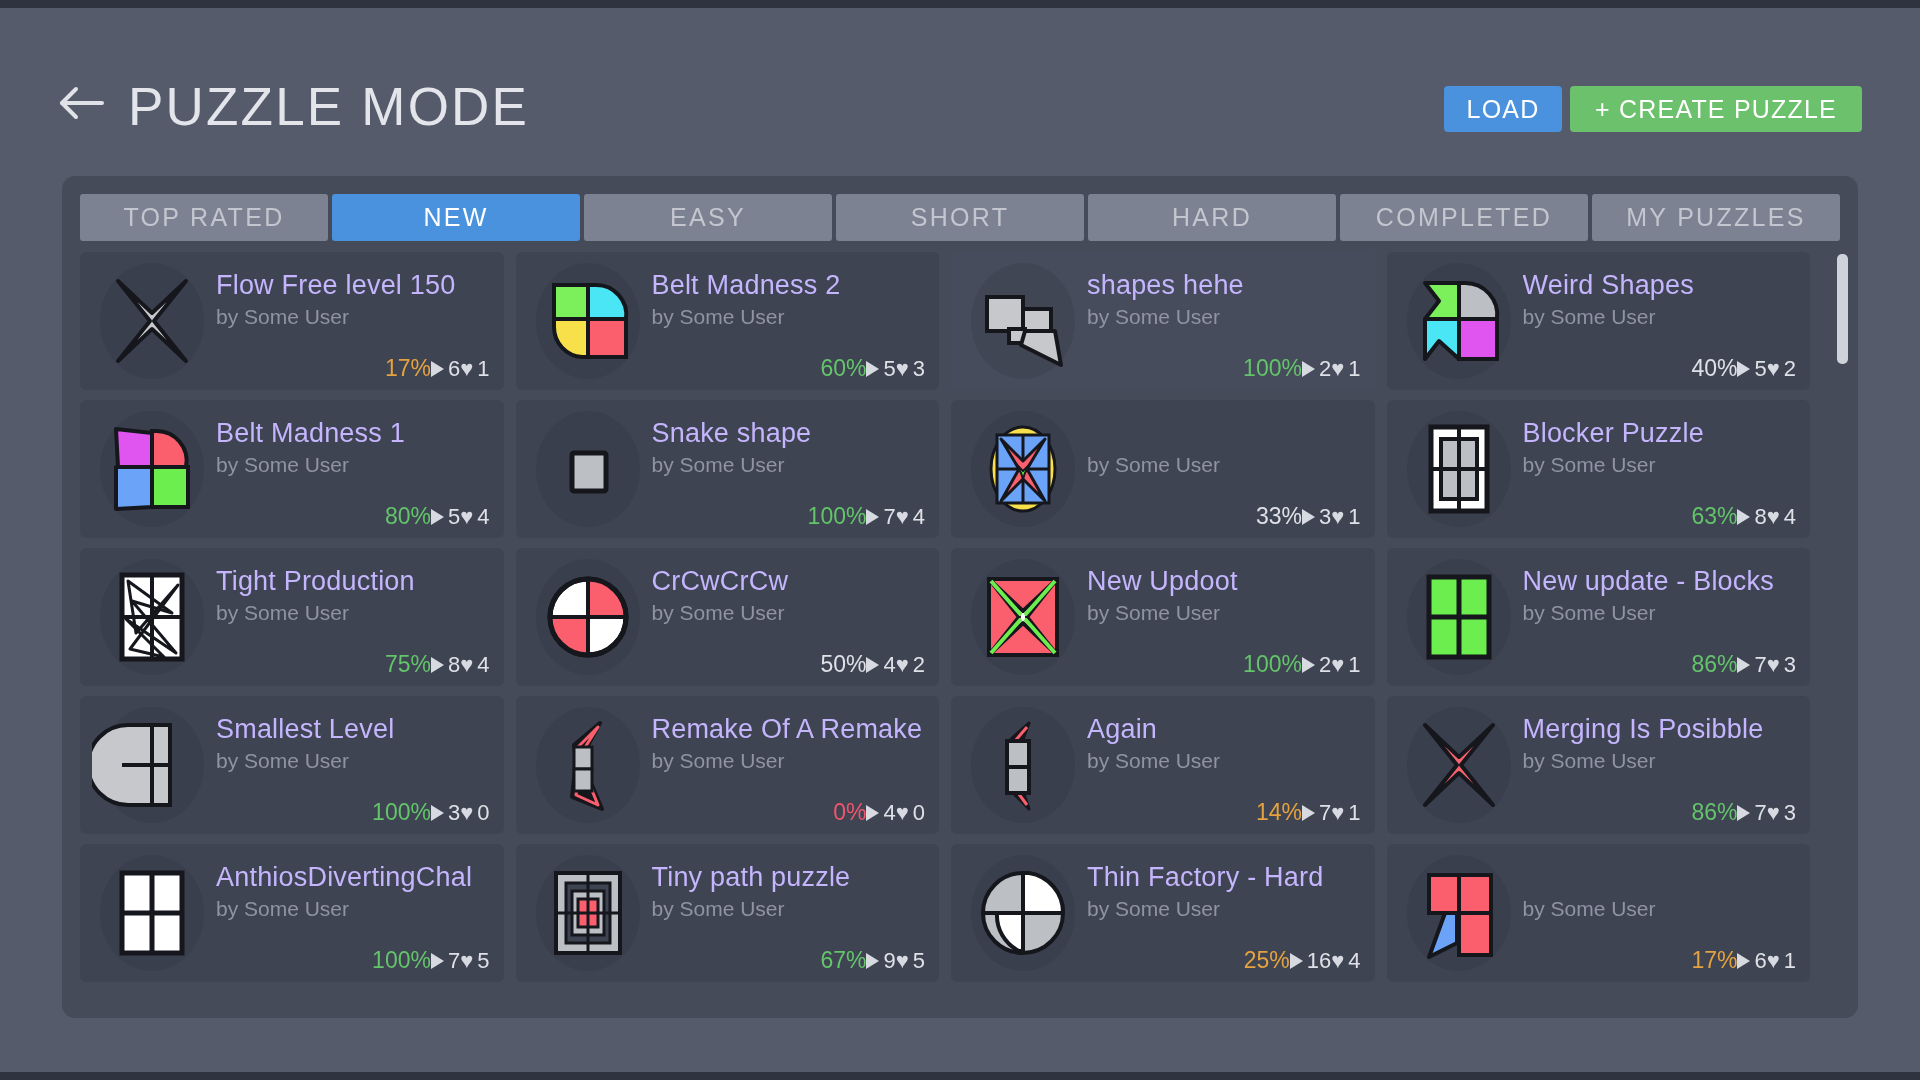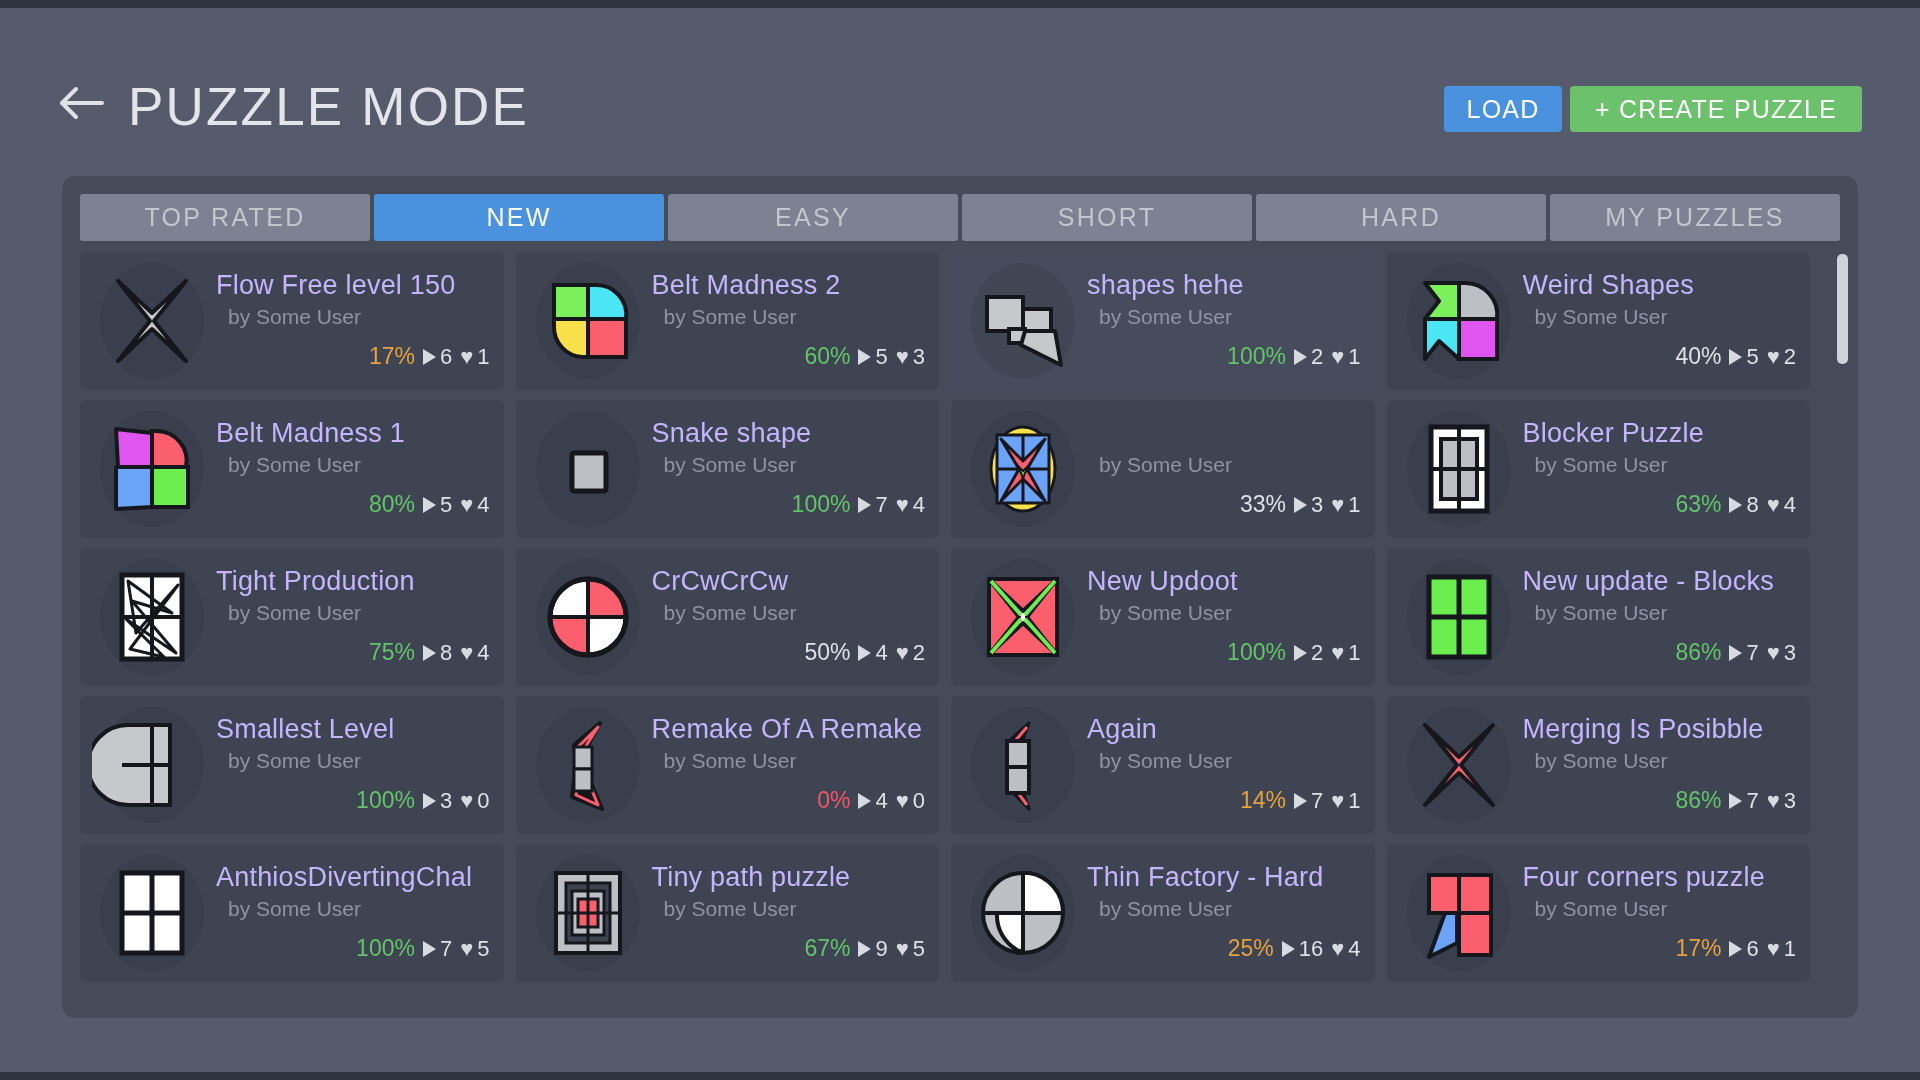--- a/index.html
+++ b/index.html
@@ -102,27 +102,27 @@
   }
 
   .card-title {
     position: absolute; left: 136px; top: 18px;
     right: 10px;
     font-size: 27px; font-weight: 400; color: #c4b5fd;
     letter-spacing: 0.2px;
     white-space: nowrap; overflow: hidden;
   }
   .card-author {
-    position: absolute; left: 148px; top: 53px;
+    position: absolute; left: 136px; top: 53px;
     font-size: 21px; font-weight: 400; color: #8f94a3;
     white-space: nowrap;
   }
   .card-stats {
-    position: absolute; right: 14px; bottom: 20px;
-    display: flex; align-items: center; gap: 8px;
+    position: absolute; right: 14px; bottom: 8px;
+    display: flex; align-items: center; gap: 0;
     font-size: 22px; font-weight: 400; justify-content: center;
   }
   .stat-pct { font-size: 23px; }
   .pct-green  { color: #63c46a; }
   .pct-white  { color: #dfe1e7; }
   .pct-orange { color: #e5a23f; }
   .pct-red    { color: #f2556a; }
   .stat-group { display: flex; align-items: center; gap: 4px; color: #dfe1e7; }
   .icon-play {
     width: 0; height: 0;
@@ -165,20 +165,21 @@
     <button class="hdr-btn" id="create-button">+ CREATE PUZZLE</button>
   </div>
 
   <div id="panel">
     <div id="tabbar">
         <div class="tab">TOP RATED</div>
         <div class="tab active">NEW</div>
         <div class="tab">EASY</div>
         <div class="tab">SHORT</div>
         <div class="tab">HARD</div>
+        <div class="tab">COMPLETED</div>
         <div class="tab">MY PUZZLES</div>
       </div>
     <div id="grid-clip">
       <div id="grid">
           <div class="card">
             <div class="thumb">
               <div class="disc"></div>
               <div>
                 <svg viewBox="0 0 120 120">
                   <path d="M26 20 L60 52 L94 20 L62 60 L94 100 L60 68 L26 100 L58 60 Z" fill="#c6c8cc" stroke="#15171d" stroke-width="4" stroke-linejoin="round"></path>
@@ -660,21 +661,20 @@
               <div class="disc"></div>
               <div>
                 <svg viewBox="0 0 120 120">
                   <rect x="30" y="22" width="30" height="38" fill="#fb5f6e" stroke="#15171d" stroke-width="4"></rect>
                   <rect x="60" y="22" width="32" height="38" fill="#fb5f6e" stroke="#15171d" stroke-width="4"></rect>
                   <rect x="60" y="60" width="32" height="42" fill="#fb5f6e" stroke="#15171d" stroke-width="4"></rect>
                   <path d="M58 60 v30 L30 104 L46 60 Z" fill="#6aa3f7" stroke="#15171d" stroke-width="4" stroke-linejoin="round"></path>
                 </svg>
               </div>
             </div>
-            <div class="card-title">Four corners puzzle</div>
             <div class="card-author">by Some User</div>
             <div class="card-stats">
               <span class="stat-pct pct-orange">17%</span>
               <span class="stat-group">
                 <span class="icon-play"></span>
                 <span>6</span>
               </span>
               <span class="stat-group">
                 <span class="icon-heart">♥</span>
                 <span>1</span>

